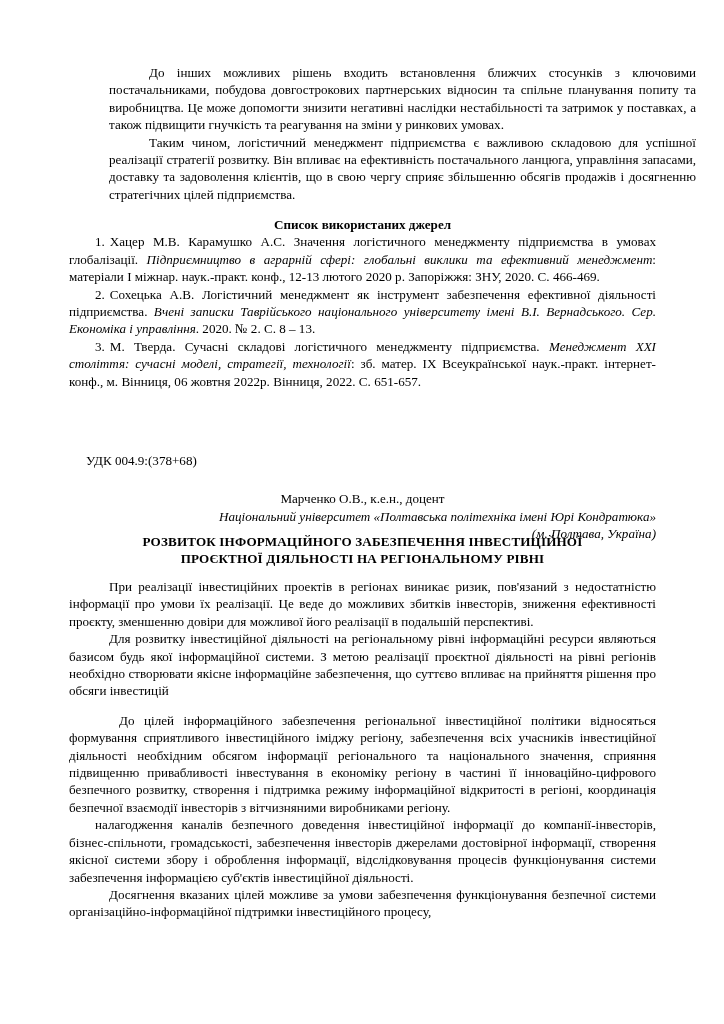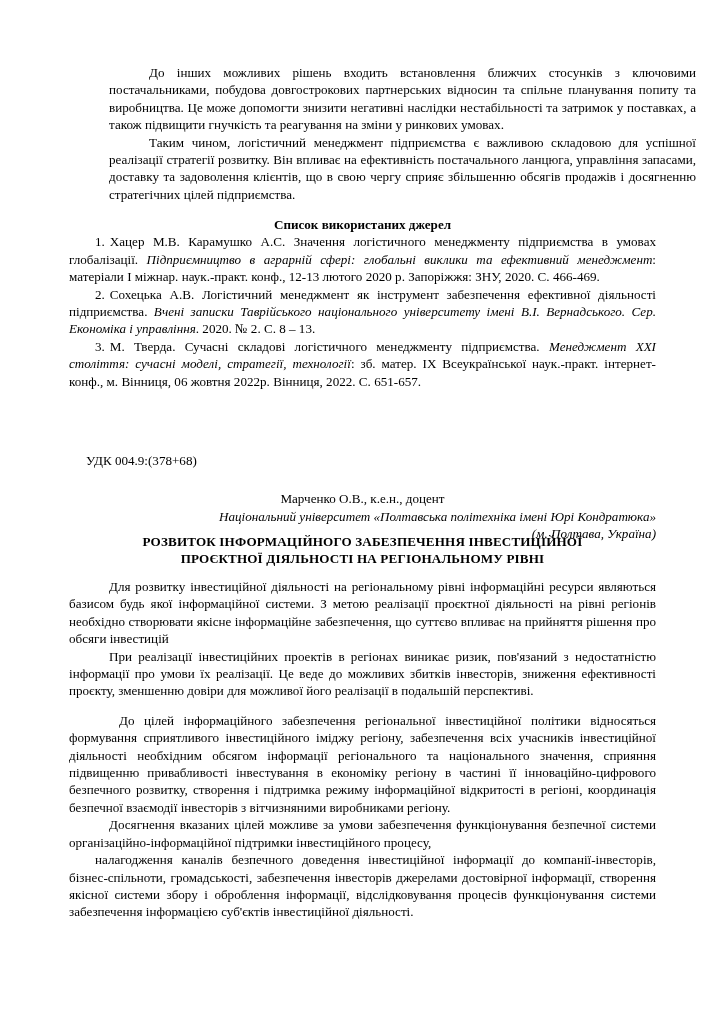--- a/index.html
+++ b/index.html
@@ -134,21 +134,21 @@
   </div>
 
   <div id="block-title">
     <div class="title-block">
       <p class="doc-title">РОЗВИТОК ІНФОРМАЦІЙНОГО ЗАБЕЗПЕЧЕННЯ ІНВЕСТИЦІЙНОЇ</p>
       <p class="doc-title">ПРОЄКТНОЇ ДІЯЛЬНОСТІ НА РЕГІОНАЛЬНОМУ РІВНІ</p>
     </div>
   </div>
 
   <div id="block-body">
+    <p class="para">При реалізації інвестиційних проектів в регіонах виникає ризик, пов'язаний з недостатністю інформації про умови їх реалізації. Це веде до можливих збитків інвесторів, зниження ефективності проєкту, зменшенню довіри для можливої його реалізації в подальшій перспективі.</p>
     <p class="para">Для розвитку інвестиційної діяльності на регіональному рівні інформаційні ресурси являються базисом будь якої інформаційної системи. З метою реалізації проєктної діяльності на рівні регіонів необхідно створювати якісне інформаційне забезпечення, що суттєво впливає на прийняття рішення про обсяги інвестицій</p>
-    <p class="para">При реалізації інвестиційних проектів в регіонах виникає ризик, пов'язаний з недостатністю інформації про умови їх реалізації. Це веде до можливих збитків інвесторів, зниження ефективності проєкту, зменшенню довіри для можливої його реалізації в подальшій перспективі.</p>
     <p class="para indent-lg">До цілей інформаційного забезпечення регіональної інвестиційної політики відносяться формування сприятливого інвестиційного іміджу регіону, забезпечення всіх учасників інвестиційної діяльності необхідним обсягом інформації регіонального та національного значення, сприяння підвищенню привабливості інвестування в економіку регіону в частині її інноваційно-цифрового безпечного розвитку, створення і підтримка режиму інформаційної відкритості в регіоні, координація безпечної взаємодії інвесторів з вітчизняними виробниками регіону.</p>
+    <p class="para indent-sm">налагодження  каналів безпечного доведення інвестиційної інформації до компанії-інвесторів, бізнес-спільноти, громадськості, забезпечення інвесторів джерелами достовірної інформації, створення якісної системи збору і оброблення інформації, відслідковування процесів функціонування системи забезпечення інформацією суб'єктів інвестиційної діяльності.</p>
     <p class="para">Досягнення вказаних цілей можливе за умови забезпечення функціонування безпечної системи організаційно-інформаційної підтримки інвестиційного процесу,</p>
-    <p class="para indent-sm">налагодження  каналів безпечного доведення інвестиційної інформації до компанії-інвесторів, бізнес-спільноти, громадськості, забезпечення інвесторів джерелами достовірної інформації, створення якісної системи збору і оброблення інформації, відслідковування процесів функціонування системи забезпечення інформацією суб'єктів інвестиційної діяльності.</p>
   </div>
 
 
 </div>
 
 </body></html>

